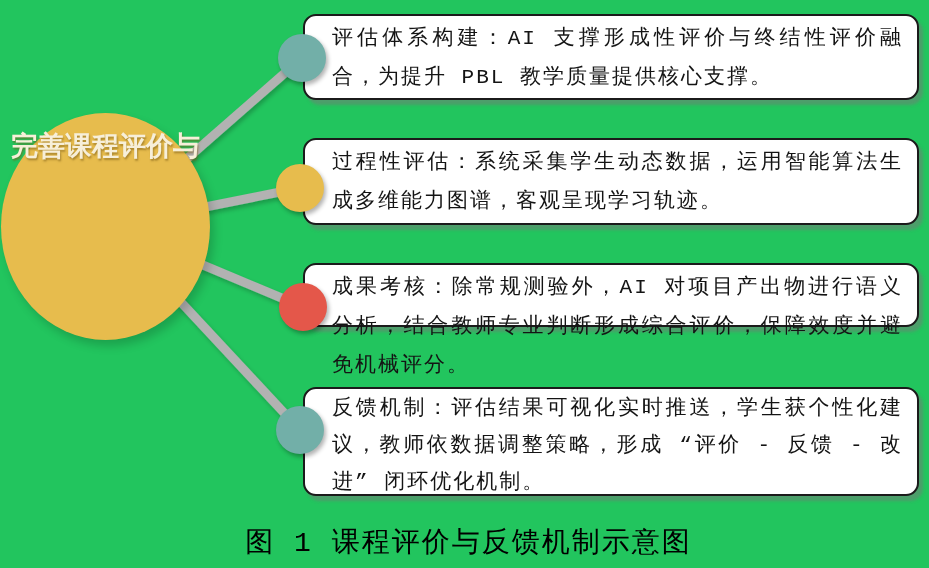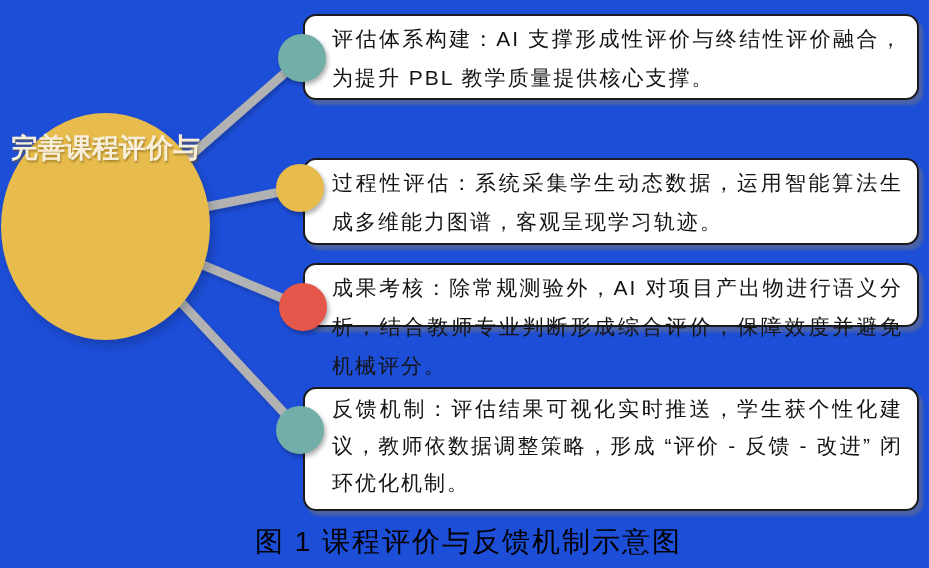--- a/index.html
+++ b/index.html
@@ -1,33 +1,33 @@
 <!DOCTYPE html>
 <html><head>
 <meta charset="utf-8">
 <style>
   html,body { margin:0; padding:0; background:#ffffff; }
   .page {
-    position:relative; width:929px; height:568px; background:#1d4ed8;
-    overflow:hidden; font-family:Liberation Sans, sans-serif;
+    position:relative; width:929px; height:568px; background:#22c55e;
+    overflow:hidden; font-family:Liberation Mono, monospace;
   }
   .connectors { position:absolute; left:0; top:0; width:929px; height:568px; }
   .connector { stroke:#B2B2B2; stroke-width:9; }
 
   .box {
     position:absolute; left:303px; width:616px; box-sizing:border-box;
     background:#ffffff; border:2.5px solid #1B1B1B; border-radius:13px;
     box-shadow:4px 5px 3px rgba(120,120,120,0.5);
     color:#141414; font-size:21px;
   }
   .box p { margin:0; padding:3px 14px 0 27px; text-align:justify; line-height:39px; letter-spacing:2px; }
   .box1 { top:14px;  height:86px; }
-  .box2 { top:138px; height:87px;margin-top:20px; }
+  .box2 { top:138px; height:87px; }
   .box3 { top:263px; height:64px; }
-  .box4 { top:387px; height:124px; }
+  .box4 { top:387px; height:109px; }
   .box4 p { line-height:37px; padding-top:1px; }
 
   .dot {
     position:absolute; width:48px; height:48px; border-radius:50%;
     box-shadow:2px 3px 4px rgba(0,0,0,0.30);
   }
   .dot1 { left:278px; top:34px; }
   .dot2 { left:276px; top:164px; }
   .dot3 { left:279px; top:283px; }
   .dot4 { left:276px; top:406px; }

